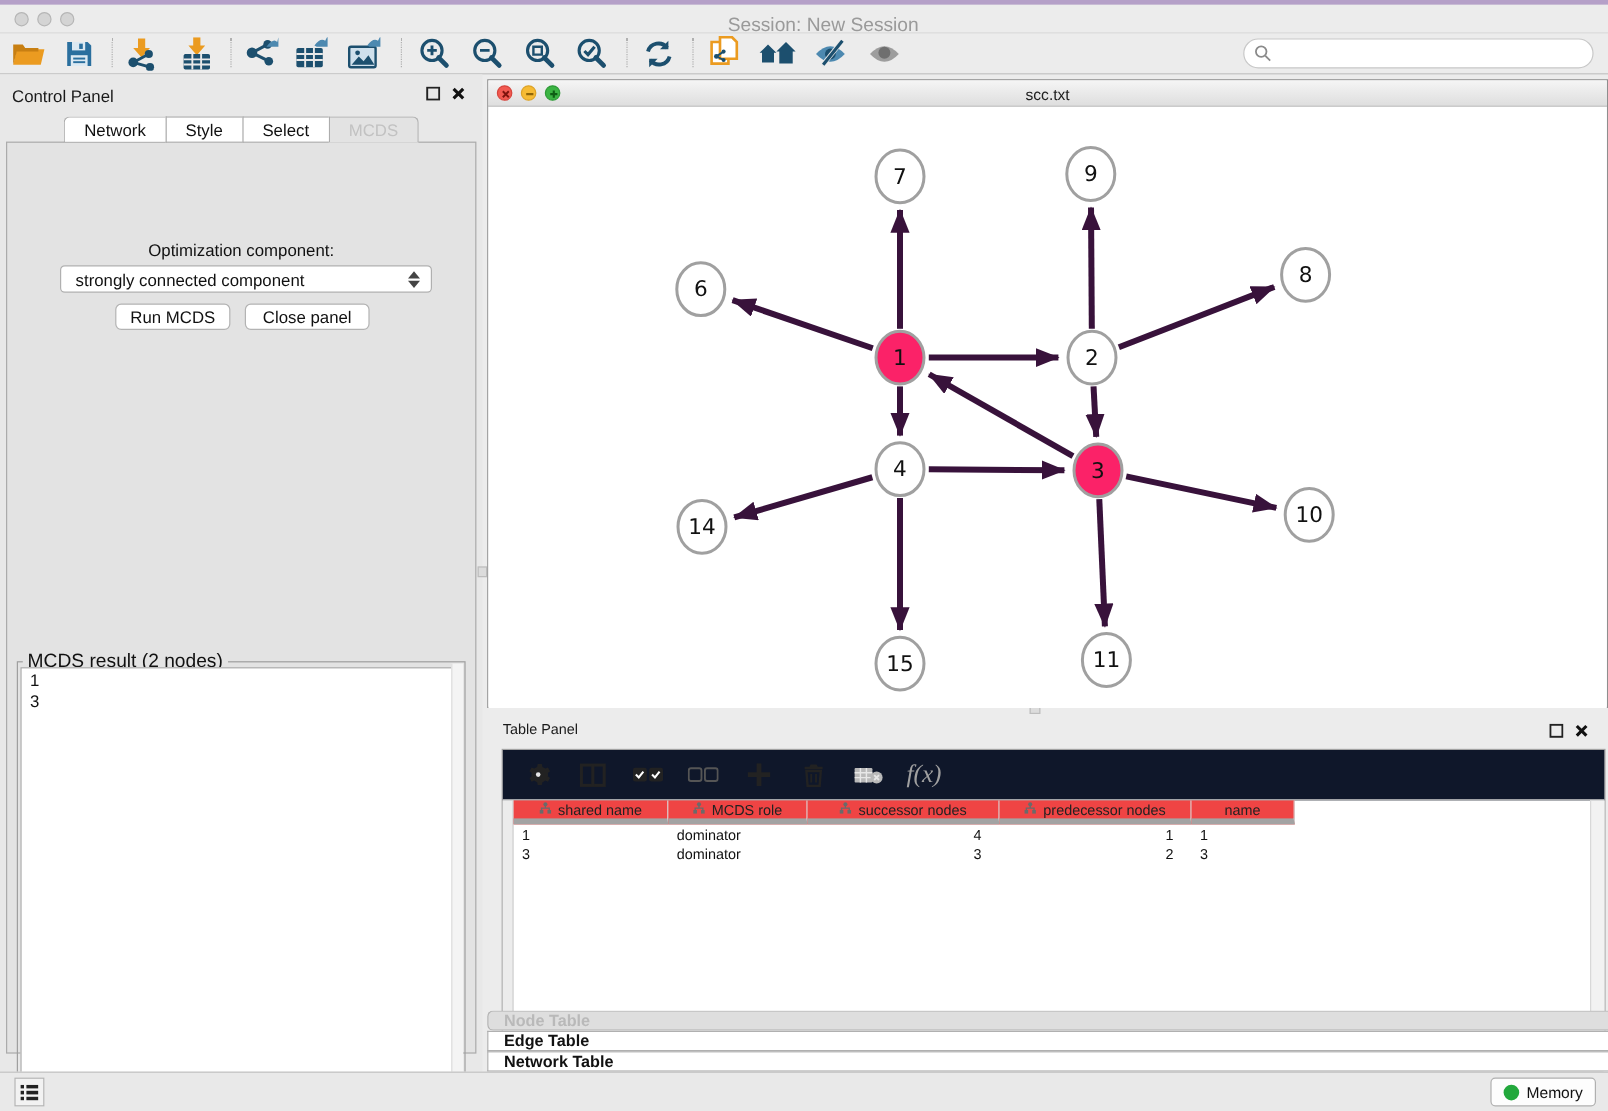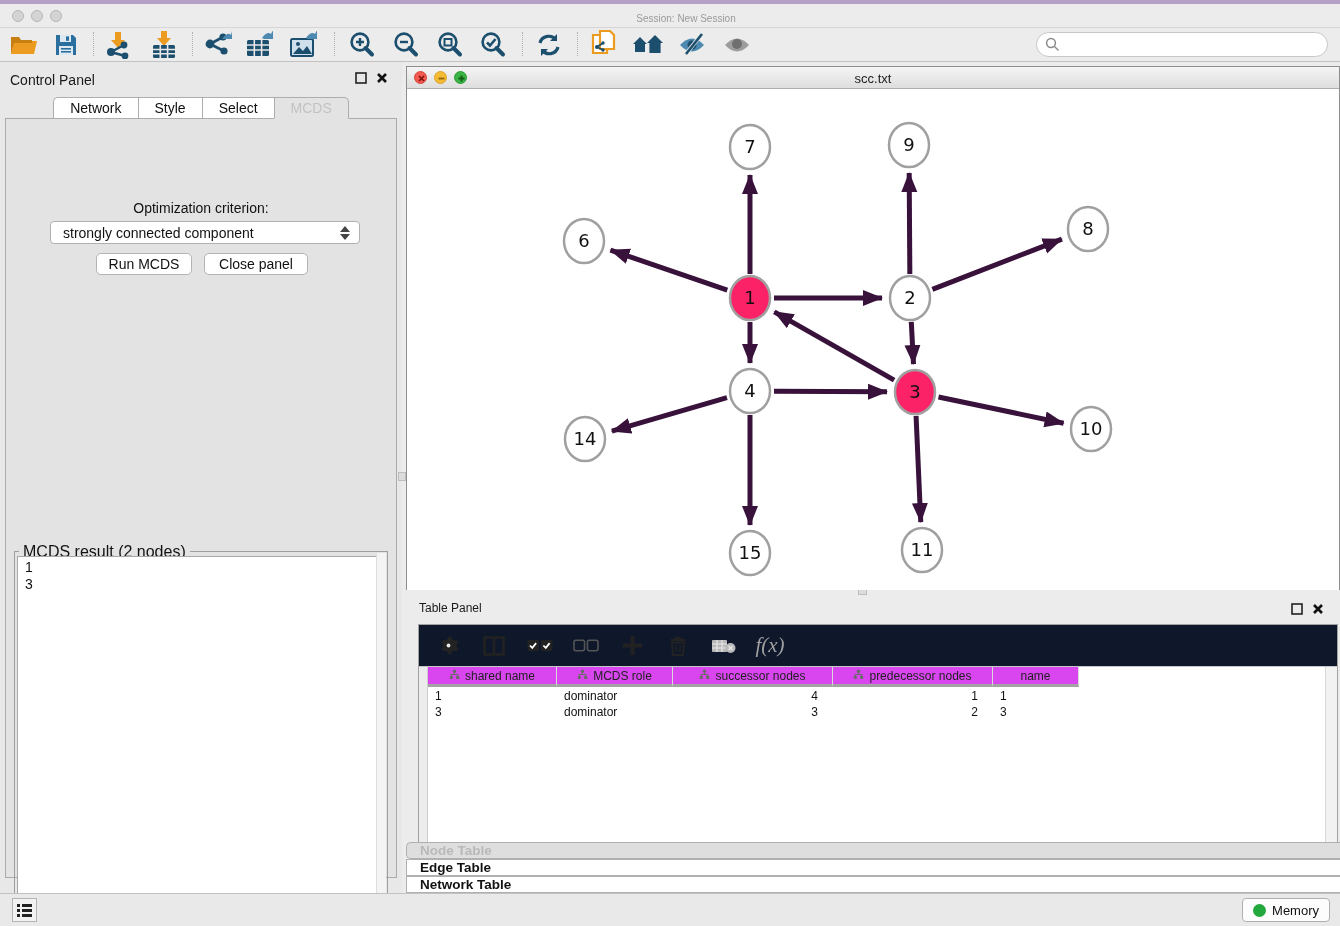--- a/index.html
+++ b/index.html
@@ -9,21 +9,21 @@
     background:#ececec; position:relative; overflow:hidden;
     font-size:13px; color:#222;
   }
   .abs { position:absolute; }
 
   
   #desktop-strip { left:0; top:0; width:1340px; height:4px; background:#b5a0c8; }
   #titlebar { left:0; top:4px; width:1340px; height:24px; background:#ececec; border-bottom:1px solid #d6d6d6; }
   .traffic { width:12px; height:12px; border-radius:50%; position:absolute; top:6px; }
   .tl-gray { background:#d4d4d4; border:1px solid #b6b6b6; }
-  #win-title { width:100%; text-align:center; top:9px; color:#9a9a9a; font-size:10px;padding-left:32px; }
+  #win-title { width:100%; text-align:center; top:9px; color:#9a9a9a; font-size:16px;padding-left:32px; }
 
   
   #toolbar { left:0; top:28px; width:1340px; height:34px; background:#ececec; border-bottom:1px solid #c2c2c2; }
   .tb-icon { position:absolute; top:2px; width:36px; height:30px; display:flex; align-items:center; justify-content:center; cursor:default; }
   .tb-sep { position:absolute; top:4px; height:24px; width:0; border-left:1px dotted #b0b0b0; }
   #search-field { position:absolute; right:12px; top:4px; width:292px; height:25px; background:#fff; border:1px solid #c8c8c8; border-radius:13px; display:flex; align-items:center; padding-left:8px; }
 
   
   #control-panel { left:0; top:62px; width:402px; height:832px; background:#e8e8e8; }
   #cp-header { position:absolute; left:0; top:8px; width:100%; height:20px; }
@@ -60,21 +60,21 @@
 
   
   #table-panel { left:406px; top:597px; width:934px; height:296px; background:#ececec; }
   #tp-title { position:absolute; left:13px; top:4px; font-size:12px; color:#1a1a1a; }
   #tp-box { position:absolute; left:12px; top:27px; width:920px; height:234px; background:#fff; border:1px solid #a2a2a2; }
   #tp-toolbar { position:absolute; left:0; top:0; width:100%; height:42px; background:#0f172a; border-bottom:1px solid #c6c6c6; display:flex; align-items:center; gap:20px; padding-left:16px; }
   .tp-icon { width:26px; display:flex; justify-content:center; align-items:center; }
   #fx-label { font-family:"Liberation Serif", serif; font-style:italic; font-size:21px; color:#a0a0a0; }
   #tp-table { position:absolute; left:0; top:42px; width:918px; bottom:0; }
   #tp-gutter { position:absolute; left:0; top:0; width:9px; height:100%; background:#ececec; border-right:1px solid #cfcfcf; }
-  .th { position:absolute; top:0; height:20px; background:#d946ef; border-right:1px solid #d9d9d9; border-bottom:3px solid #a3a3a3;
+  .th { position:absolute; top:0; height:20px; background:#ef4444; border-right:1px solid #d9d9d9; border-bottom:5px solid #a3a3a3;
         font-size:12px; color:#222; display:flex; align-items:center; justify-content:center; gap:5px; }
   .td { position:absolute; height:16px; font-size:12px; color:#111; display:flex; align-items:center; }
   .td.r { justify-content:flex-end; }
   #tp-vscroll { position:absolute; right:0; top:0; width:12px; height:100%; background:#f2f2f2; border-left:1px solid #d8d8d8; }
   #tp-bottomstrip { position:absolute; left:12px; top:261px; width:920px; height:6px; background:#e7e7e7; border:1px solid #b8b8b8; border-top:none; }
   #tp-tabs { position:absolute; left:0; top:268px; width:100%; height:22px; display:flex; justify-content:center;flex-direction:column; }
   .tp-tab { height:22px; padding:0 13px; background:#fff; border:1px solid #b0b0b0; border-right:none; font-size:13.5px; font-weight:bold; color:#111; display:flex; align-items:center; }
   .tp-tab:first-child { border-radius:5px 0 0 5px; }
   .tp-tab:last-child { border-right:1px solid #b0b0b0; border-radius:0 5px 5px 0; }
   .tp-tab.dis { background:#dedede; color:#b9b9b9; }
@@ -252,21 +252,21 @@
         </svg>
     </span>
   </div>
   <div id="cp-tabs">
       <div class="cp-tab">Network</div>
       <div class="cp-tab">Style</div>
       <div class="cp-tab">Select</div>
       <div class="cp-tab sel">MCDS</div>
     </div>
   <div id="cp-body">
-    <div class="abs" id="opt-label">Optimization criterion:</div>
+    <div class="abs" id="opt-label">Optimization component:</div>
     <div id="criterion-select">
       <span>strongly connected component</span>
       <span class="stepper">
           <span class="up"></span>
           <span class="down"></span>
         </span>
     </div>
     <div class="push-btn" style="left:90px; top:134px; width:96px;">Run MCDS</div>
     <div class="push-btn" style="left:198px; top:134px; width:104px;">Close panel</div>
     <div id="mcds-fieldset">

